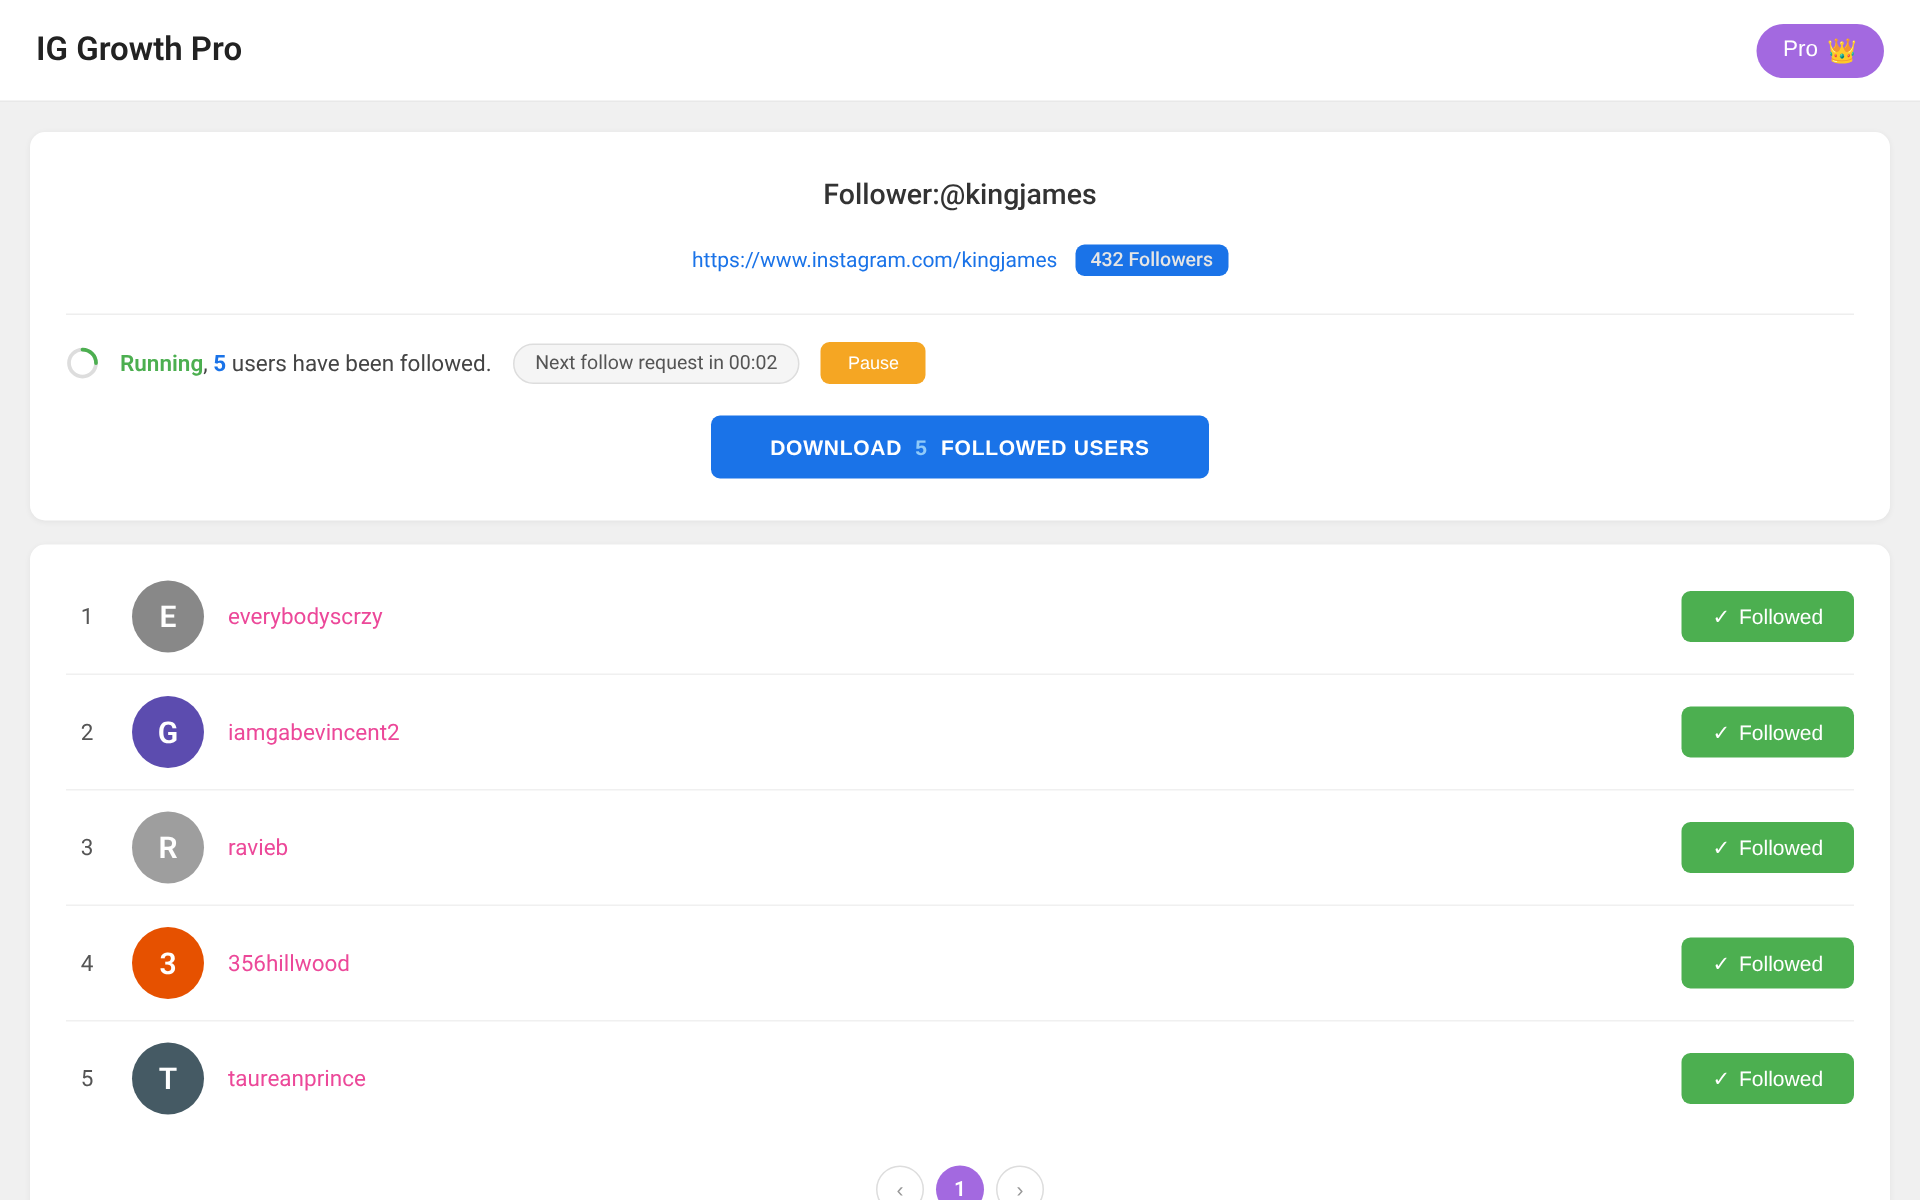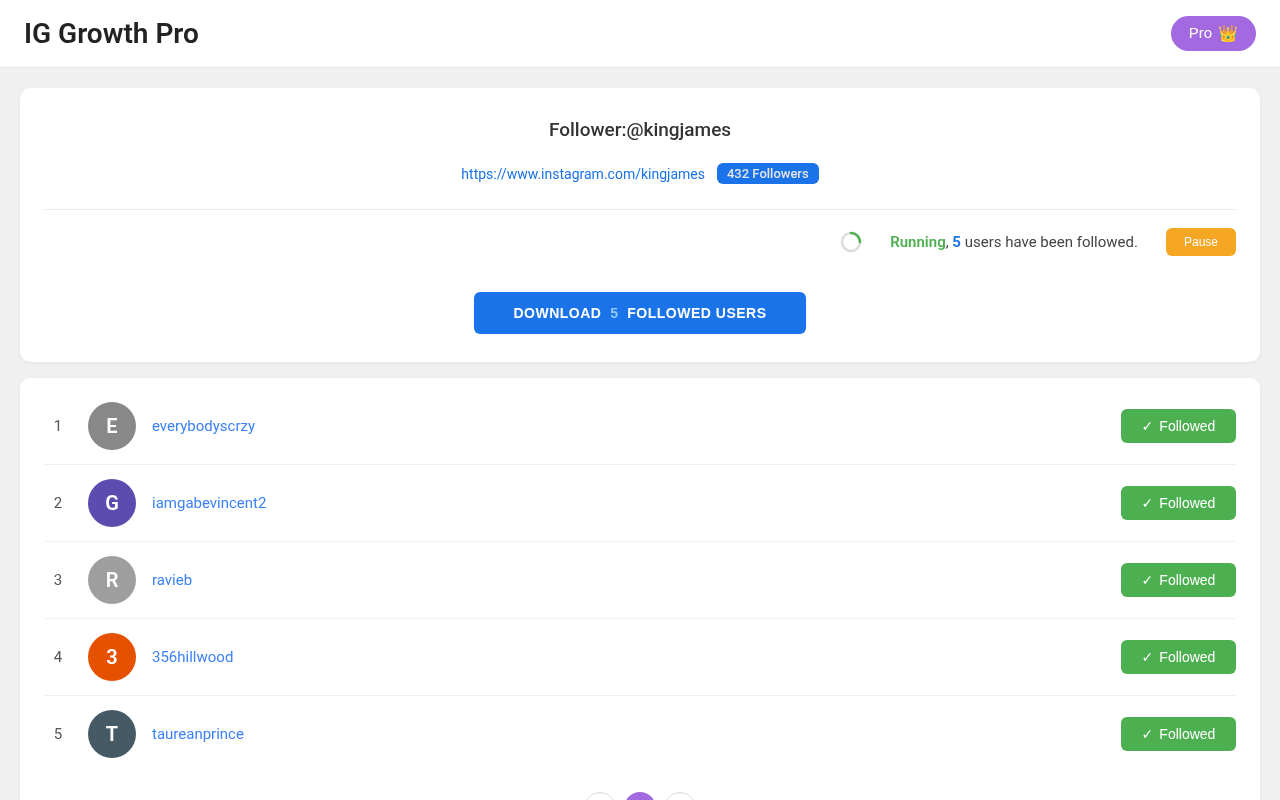--- a/index.html
+++ b/index.html
@@ -14,21 +14,21 @@
     .header {
       background: #fff;
       display: flex;
       align-items: center;
       justify-content: space-between;
       padding: 0 24px;
       height: 68px;
       border-bottom: 1px solid #e8e8e8;
     }
     .header-title {
-      font-size: 28px;
+      font-size: 22px;
       font-weight: 600;
       color: #222;
     }
     .pro-btn {
       background: #a369e0;
       color: #fff;
       border: none;
       border-radius: 20px;
       padding: 8px 18px;
       font-size: 15px;
@@ -78,23 +78,23 @@
       font-weight: 500;
     }
     .divider {
       border: none;
       border-top: 1px solid #eee;
       margin-bottom: 18px;
     }
     .status-row {
       display: flex;
       align-items: center;
-      justify-content: flex-end;
-      gap: 28px;
-      margin-bottom: 36px;
+      justify-content: flex-start;
+      gap: 14px;
+      margin-bottom: 21px;
     }
     .spinner-icon {
       display: inline-block;
       width: 22px;
       height: 22px;
     }
     .status-text {
       font-size: 15px;
       color: #444;
     }
@@ -175,21 +175,21 @@
       display: flex;
       align-items: center;
       justify-content: center;
       font-size: 20px;
       font-weight: 600;
       color: #fff;
     }
     .username {
       flex: 1;
       font-size: 15px;
-      color: #3b82f6;
+      color: #ec4899;
       font-weight: 400;
     }
     .followed-btn {
       background: #4caf50;
       color: #fff;
       border: none;
       border-radius: 6px;
       padding: 9px 20px;
       font-size: 14px;
       font-weight: 500;
@@ -264,20 +264,21 @@
       <svg class="spinning" width="22" height="22" viewBox="0 0 22 22" fill="none">
         <circle cx="11" cy="11" r="9" stroke="#ddd" stroke-width="2.5"></circle>
         <path d="M11 2 A9 9 0 0 1 20 11" stroke="#4caf50" stroke-width="2.5" stroke-linecap="round"></path>
       </svg>
     </span>
     <span class="status-text">
       <span class="running">Running</span>,
       <span class="count">5</span>
       <span>users have been followed.</span>
     </span>
+    <span class="next-follow-badge">Next follow request in 00:02</span>
     <button class="pause-btn">Pause</button>
   </div>
   <button class="download-btn">
     <span>DOWNLOAD</span>
     &nbsp;<span class="dl-count">5</span>&nbsp;
     <span>FOLLOWED USERS</span>
   </button>
 </div>
 
 <div class="list-card">

